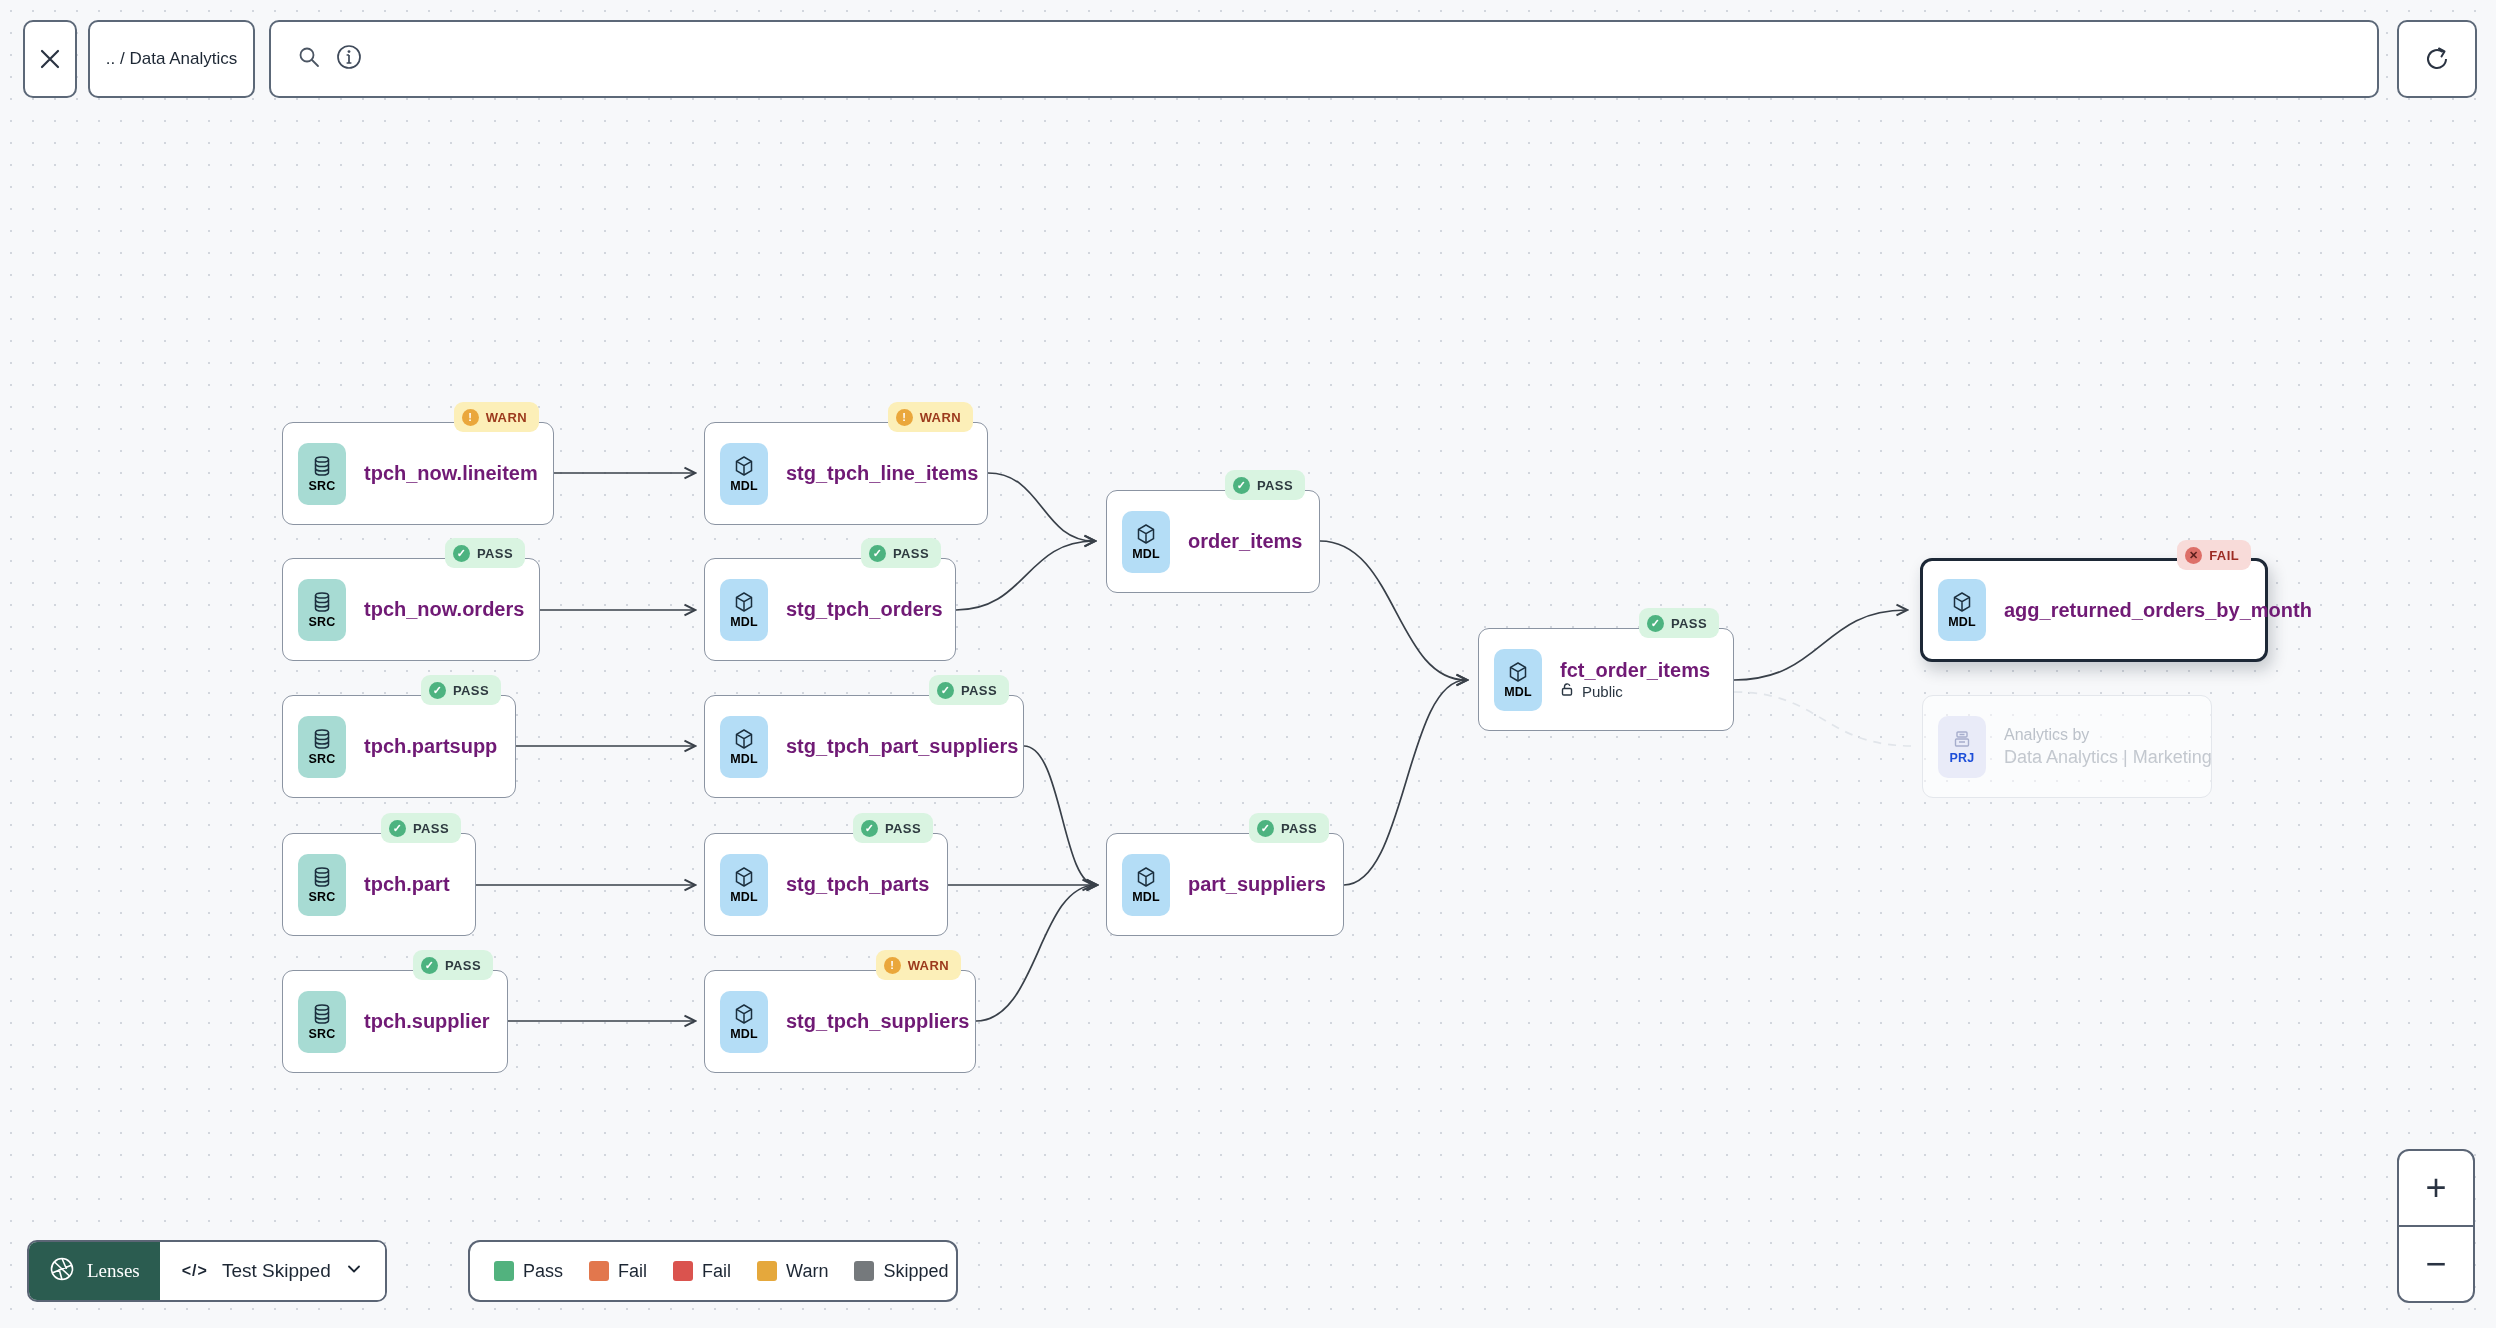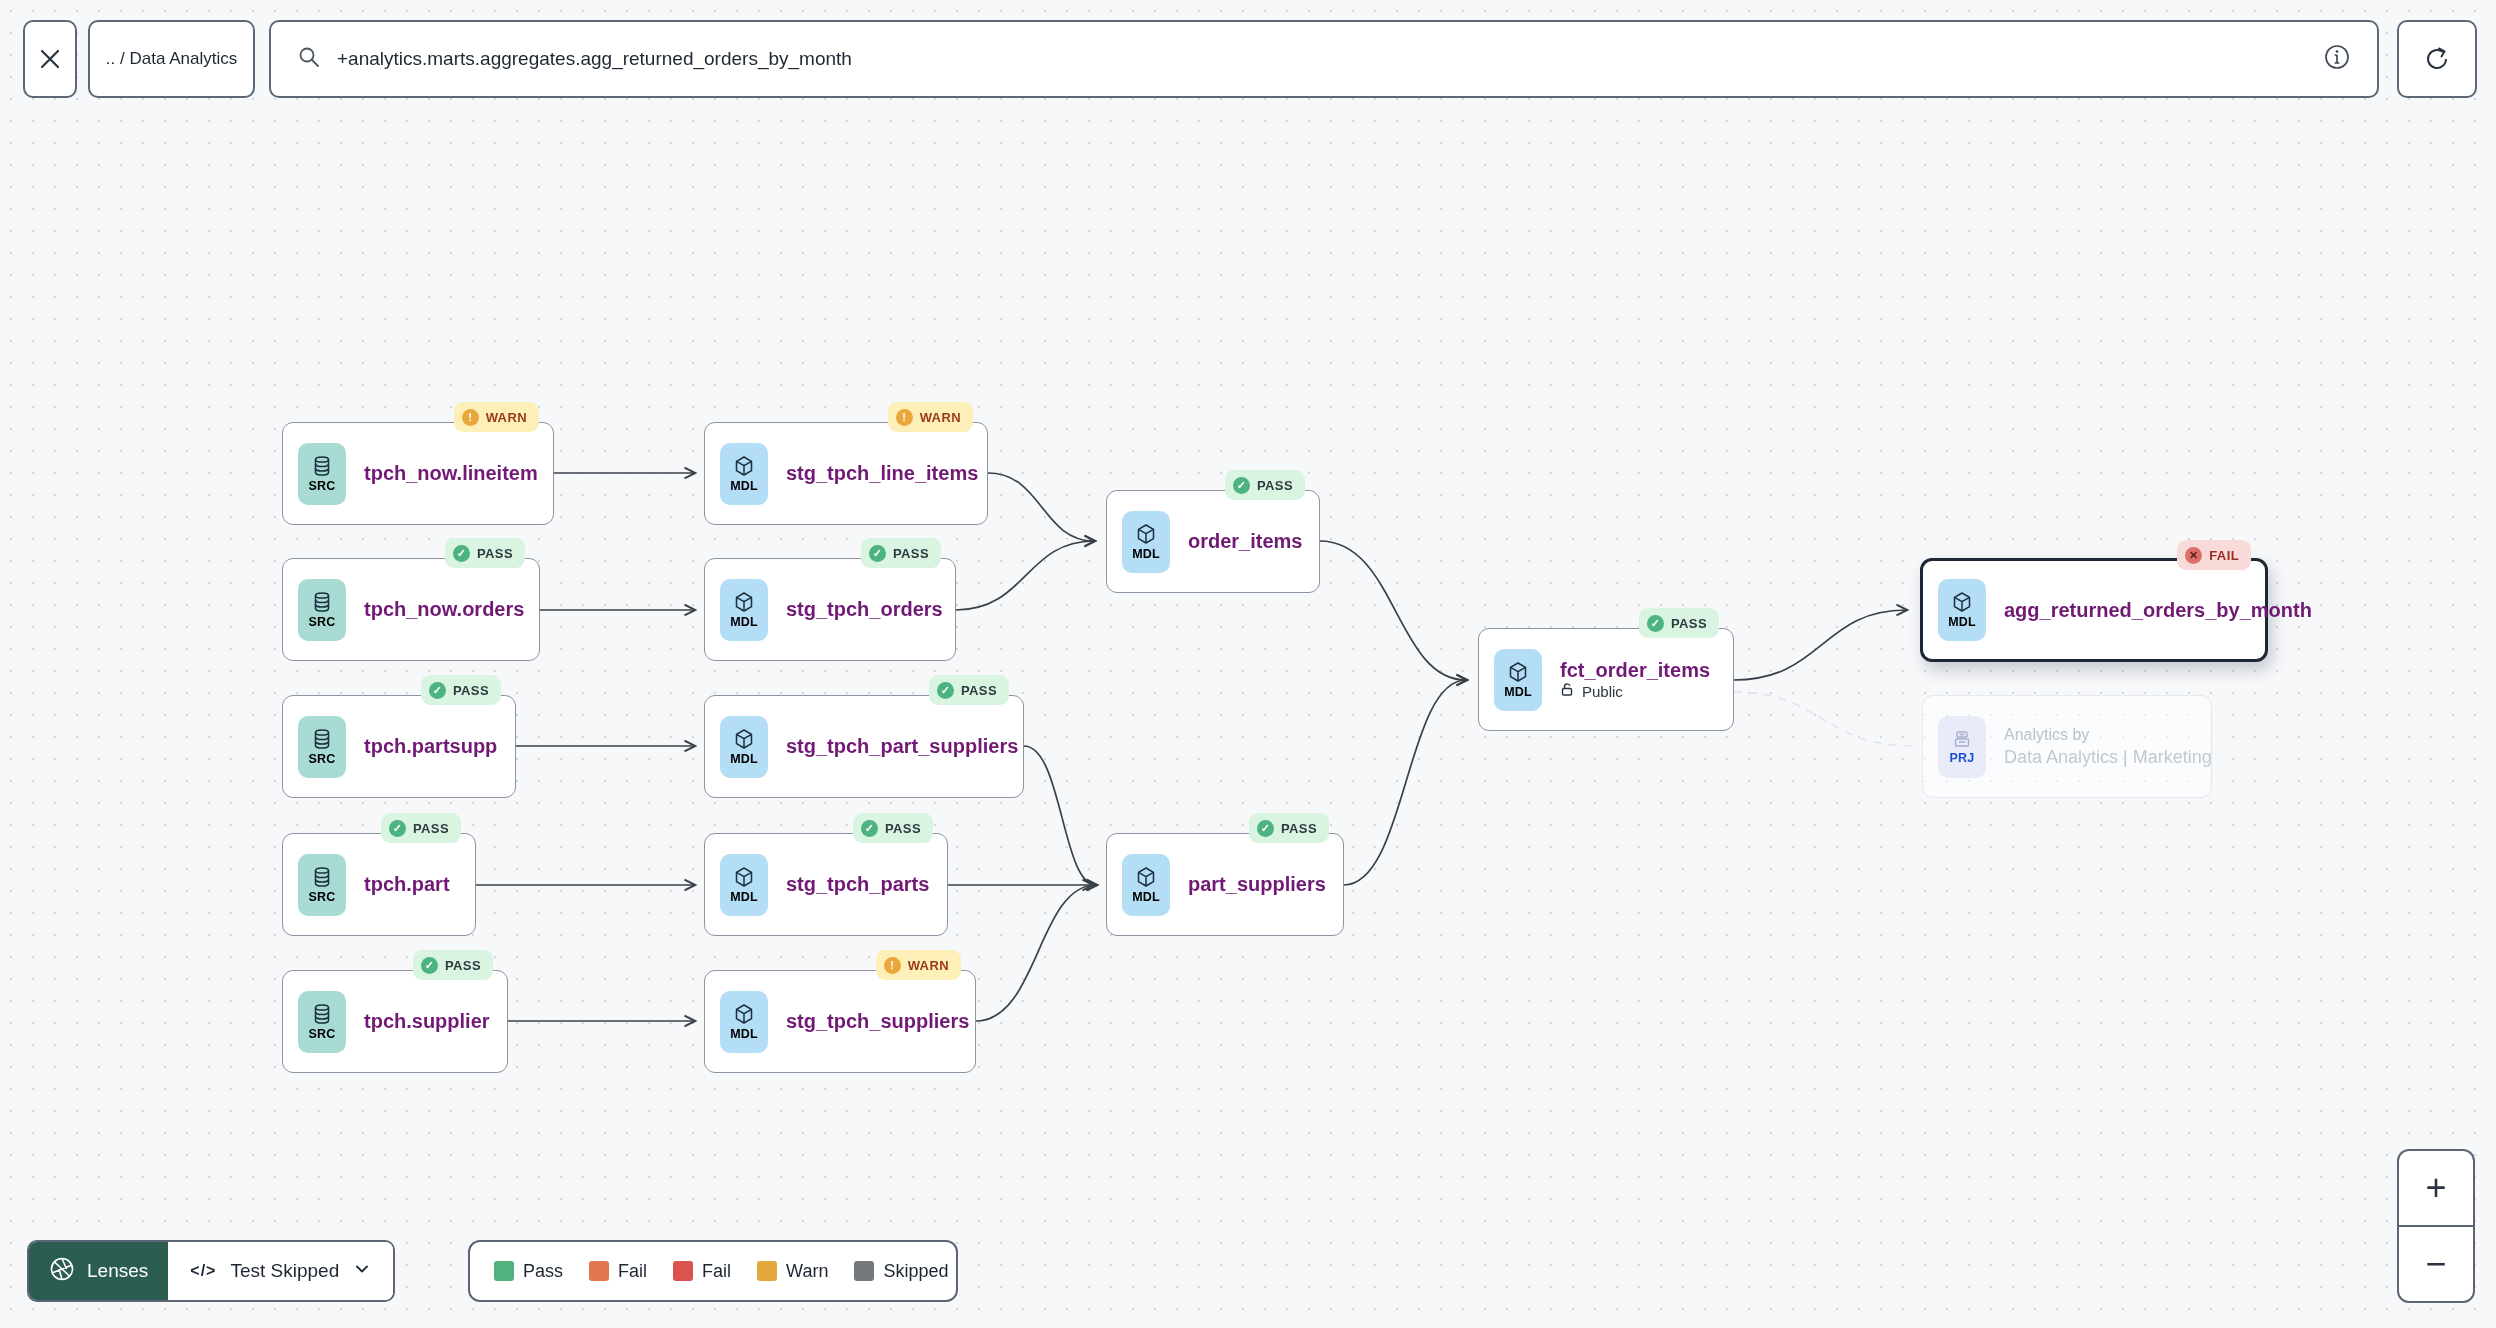--- a/index.html
+++ b/index.html
@@ -68,21 +68,21 @@
   .node.faded .title{color:#bcc2ca;font-weight:400;font-size:16px;}
   .node.faded .sub{color:#c3c8cf;font-size:18px;margin-top:3px;white-space:nowrap;}
   .node.faded .chip-label{color:#1d4ed8;}
   
   .lens-group{
     position:absolute;left:27px;top:1240px;height:62px;display:flex;
     border:2px solid #5b6575;border-radius:10px;overflow:hidden;background:#fff;box-sizing:border-box;
   }
   .lens-seg{
     background:#2b5c50;color:#fff;display:flex;align-items:center;gap:12px;
-    padding:0 20px;font-size:19px;font-weight:500;cursor:pointer;
+    padding:0 20px;font-size:19px;font-weight:500;cursor:pointer;font-family:Liberation Serif, serif;
   }
   .lens-select{
     display:flex;align-items:center;gap:14px;padding:0 22px;background:#fff;
     font-size:19px;color:#1d2734;cursor:pointer;
   }
   .code-glyph{font-size:16px;font-weight:700;color:#1d2734;letter-spacing:1px;}
   .legend-box{
     position:absolute;left:468px;top:1240px;width:490px;height:62px;background:#fff;
     border:2px solid #5b6575;border-radius:12px;box-sizing:border-box;
     display:flex;align-items:center;gap:26px;padding:0 24px;
@@ -137,21 +137,20 @@
   <span>.. / Data Analytics</span>
 </div>
 
 <div class="search-box">
   <span>
     <svg width="24" height="24" viewBox="0 0 24 24">
         <circle cx="10" cy="10" r="6.5" stroke="#4b5563" stroke-width="1.8" fill="none"></circle>
         <path d="M15 15 L21 21" stroke="#4b5563" stroke-width="1.8" stroke-linecap="round"></path>
       </svg>
   </span>
-  <input type="text" value="+analytics.marts.aggregates.agg_returned_orders_by_month" style="">
   <span>
     <svg width="28" height="28" viewBox="0 0 28 28">
         <circle cx="14" cy="14" r="11" stroke="#3f4a5a" stroke-width="1.7" fill="none"></circle>
         <circle cx="14" cy="8.6" r="1.4" fill="#3f4a5a"></circle>
         <path d="M14 12 V20 M11.6 12 H14 M11.6 20 H16.4" stroke="#3f4a5a" stroke-width="1.7" fill="none"></path>
       </svg>
   </span>
 </div>
 
 <div class="bar-btn refresh-btn">

